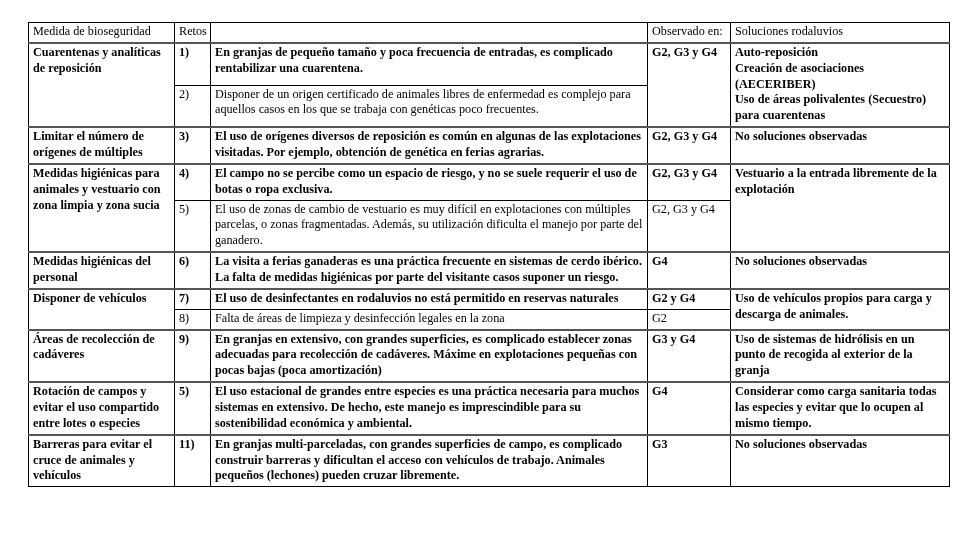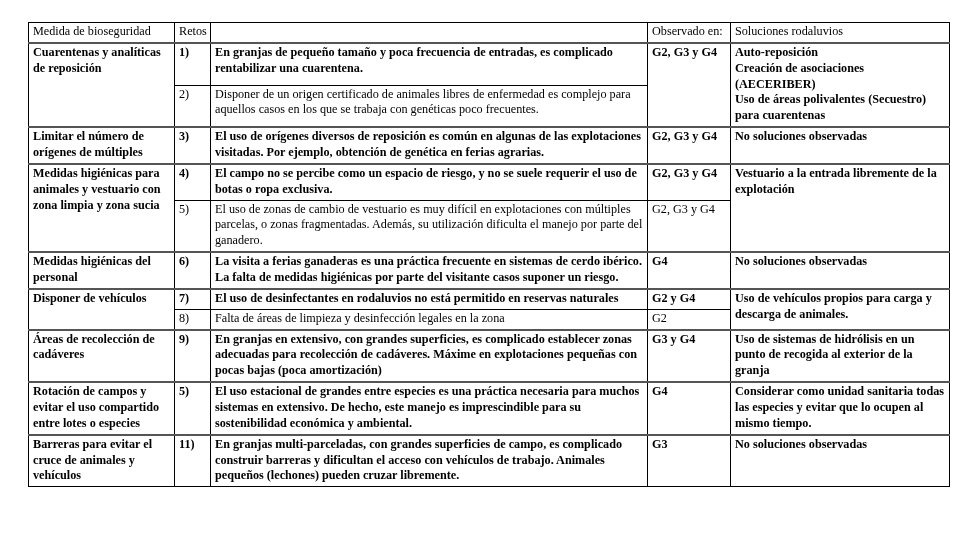--- a/index.html
+++ b/index.html
@@ -149,21 +149,21 @@
           <td class="num">9)</td>
           <td class="reto">En granjas en extensivo, con grandes superficies, es complicado establecer zonas adecuadas para recolección de cadáveres. Máxime en explotaciones pequeñas con pocas bajas (poca amortización)</td>
           <td class="nowrap" rowspan="1">G3 y G4</td>
           <td rowspan="1">Uso de sistemas de hidrólisis en un punto de recogida al exterior de la granja</td>
         </tr>
         <tr class="group-start">
           <td rowspan="1">Rotación de campos y evitar el uso compartido entre lotes o especies</td>
           <td class="num">5)</td>
           <td class="reto">El uso estacional de grandes entre especies es una práctica necesaria para muchos sistemas en extensivo. De hecho, este manejo es imprescindible para su sostenibilidad económica y ambiental.</td>
           <td class="nowrap" rowspan="1">G4</td>
-          <td rowspan="1">Considerar como unidad sanitaria todas las especies y evitar que lo ocupen al mismo tiempo.</td>
+          <td rowspan="1">Considerar como carga sanitaria todas las especies y evitar que lo ocupen al mismo tiempo.</td>
         </tr>
         <tr class="group-start">
           <td rowspan="1">Barreras para evitar el cruce de animales y vehículos</td>
           <td class="num">11)</td>
           <td class="reto">En granjas multi-parceladas, con grandes superficies de campo, es complicado construir barreras y dificultan el acceso con vehículos de trabajo. Animales pequeños (lechones) pueden cruzar libremente.</td>
           <td class="nowrap" rowspan="1">G3</td>
           <td rowspan="1">No soluciones observadas</td>
         </tr>
       </tbody>
   </table>

